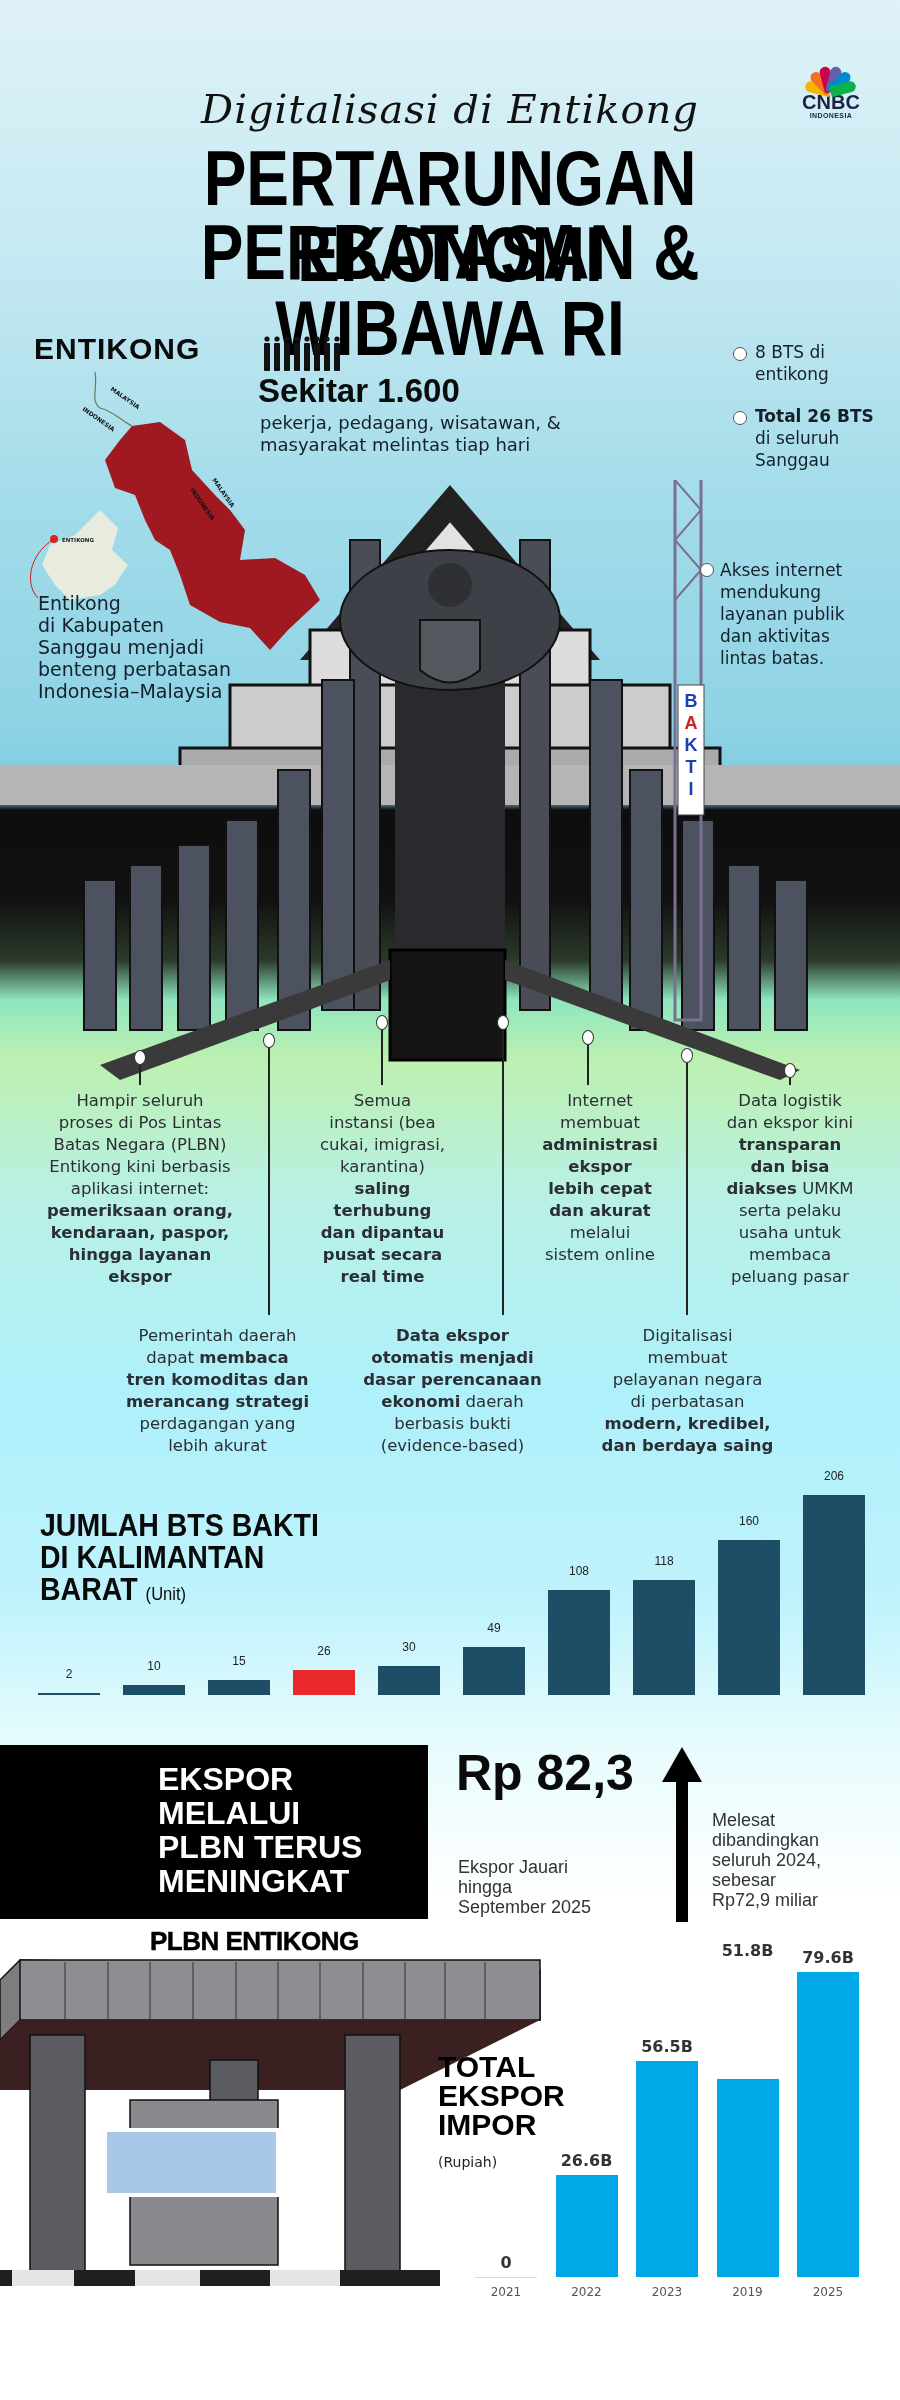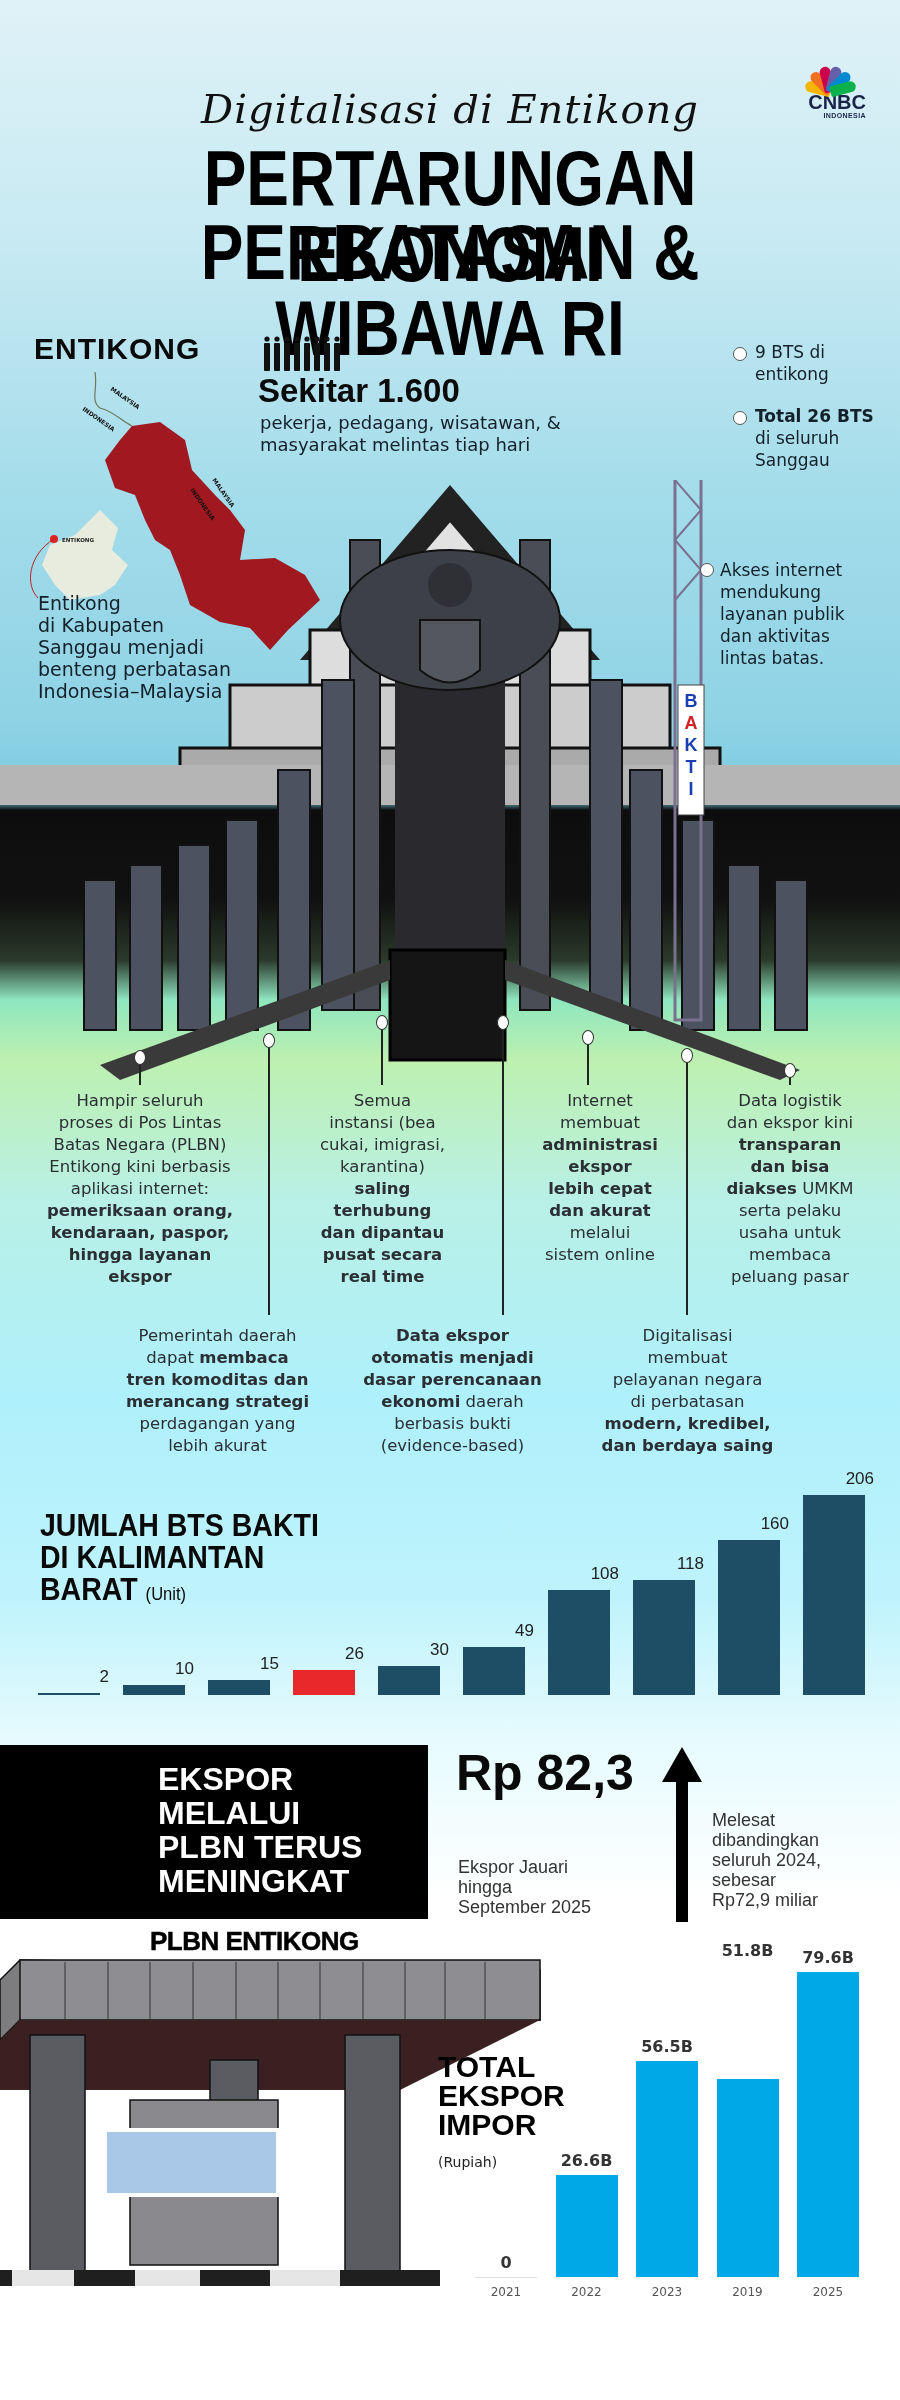--- a/index.html
+++ b/index.html
@@ -12,21 +12,21 @@
       #7ccbe0 800px, #0d0d0d 810px, #111 900px, #2a3a2a 960px,
       #8fe6bf 1000px, #bdf0b0 1060px, #b9f0e6 1200px, #aef0fb 1400px,
       #bff3fc 1600px, #e6fbfd 1740px, #ffffff 1900px, #ffffff 2400px);
   }
   .abs { position: absolute; }
   
   .subtitle { left: 0; width: 900px; top: 86px; text-align: center;
     font-family: "DejaVu Serif", serif; font-style: italic; font-size: 40px; color: #111; letter-spacing: 1px; }
   .title { left: 0; width: 900px; text-align: center; font-family: "Liberation Sans", sans-serif;
     font-weight: 900; font-size: 78px; line-height: 76px; color: #000; transform: scaleX(0.82); transform-origin: center; }
-  .logo { left: 796px; top: 58px; width: 70px; text-align: right; }
+  .logo { left: 796px; top: 58px; width: 70px; text-align: center; }
   .logo .fan { width: 60px; height: 34px; margin: 0 auto; position: relative; }
   .petal { position: absolute; width: 11px; height: 26px; border-radius: 6px 6px 2px 2px; bottom: 0; transform-origin: bottom center; left: 24px; }
   .logo .brand { font-family: "Liberation Sans", sans-serif; font-weight: 900; font-size: 20px; color: #1a2449; line-height: 20px; }
   .logo .sub { font-family: "Liberation Sans", sans-serif; font-weight: 700; font-size: 7px; color: #1a2449; letter-spacing: 0.4px; }
   
   .entikong-h { left: 34px; top: 332px; font-family: "Liberation Sans", sans-serif; font-weight: 900; font-size: 30px; color: #0a0a0a; letter-spacing: 1px; }
   .map { left: 20px; top: 360px; width: 320px; height: 290px; }
   .caption { left: 38px; top: 592px; font-size: 19px; line-height: 22px; color: #14202a; }
   .people { left: 262px; top: 336px; }
   .sekitar { left: 258px; top: 372px; font-family: "Liberation Sans", sans-serif; font-weight: 900; font-size: 33px; color: #0b0b0b; }
@@ -36,21 +36,21 @@
   .tdot { width: 14px; height: 14px; border-radius: 50%; background: #fff; border: 1px solid #555; }
   
   .info { font-size: 16.5px; line-height: 22px; text-align: center; color: #2b2f33; }
   .info b { font-weight: 700; color: #2b2f33; }
   .vline { width: 2px; background: #222; }
   .ldot { width: 12px; height: 15px; border-radius: 50%; background: #fff; border: 1.5px solid #333; }
   
   .bts-title { left: 40px; top: 1510px; font-family: "Liberation Sans", sans-serif; font-weight: 900; font-size: 31px; line-height: 32px; color: #0a0a0a; transform: scaleX(0.92); transform-origin: left; }
   .bts-title .unit { font-weight: 400; font-size: 18px; }
   .bar-bts { position: absolute; bottom: 0; background: #1d4e65; }
-  .bar-val { position: absolute; font-family: "Liberation Sans", sans-serif; font-size: 17px; color: #222; text-align: right; width: 80px; }
+  .bar-val { position: absolute; font-family: "Liberation Sans", sans-serif; font-size: 12px; color: #222; text-align: center; width: 80px; }
   
   .ekspor-box { left: 0; top: 1745px; width: 428px; height: 174px; background: #000; }
   .ekspor-box-text { left: 158px; top: 1762px; font-family: "Liberation Sans", sans-serif; font-weight: 900; font-size: 32px; line-height: 34px; color: #fff; }
   .rp { left: 456px; top: 1745px; font-family: "Liberation Sans", sans-serif; font-weight: 900; font-size: 50px; line-height: 56px; color: #0a0a0a; }
   .rp-sub { left: 458px; top: 1857px; font-family: "Liberation Sans", sans-serif; font-size: 18px; line-height: 20px; color: #333; }
   .arrow { left: 662px; top: 1747px; }
   .melesat { left: 712px; top: 1810px; font-family: "Liberation Sans", sans-serif; font-size: 18px; line-height: 20px; color: #333; }
   
   .plbn-title { left: 150px; top: 1926px; font-family: "Liberation Sans", sans-serif; font-weight: 900; font-size: 26px; color: #000; letter-spacing: -0.5px; -webkit-text-stroke: 0.5px #000; }
   .total-title { left: 438px; top: 2052px; font-family: "Liberation Sans", sans-serif; font-weight: 900; font-size: 30px; line-height: 29px; color: #000; }
@@ -170,21 +170,21 @@
 <div class="abs" style="left:678px;top:690px;width:26px;text-align:center;font-family:'Liberation Sans',sans-serif;font-weight:900;font-size:18px;line-height:22px;color:#1a3fb0">
   <div style="color:#1a3fb0">B</div>
   <div style="color:#d32020">A</div>
   <div>K</div>
   <div>T</div>
   <div>I</div>
 </div>
 
 <div class="abs tdot" style="left:733px;top:347px"></div>
 <div class="abs tnote" style="left:755px;top:341px">
-  <div>9 BTS di</div>
+  <div>8 BTS di</div>
   <div>entikong</div>
 </div>
 <div class="abs tdot" style="left:733px;top:411px"></div>
 <div class="abs tnote" style="left:755px;top:405px">
   <div style="font-weight:700">Total 26 BTS</div>
   <div>di seluruh</div>
   <div>Sanggau</div>
 </div>
 <div class="abs tdot" style="left:700px;top:563px"></div>
 <div class="abs tnote" style="left:720px;top:559px">

